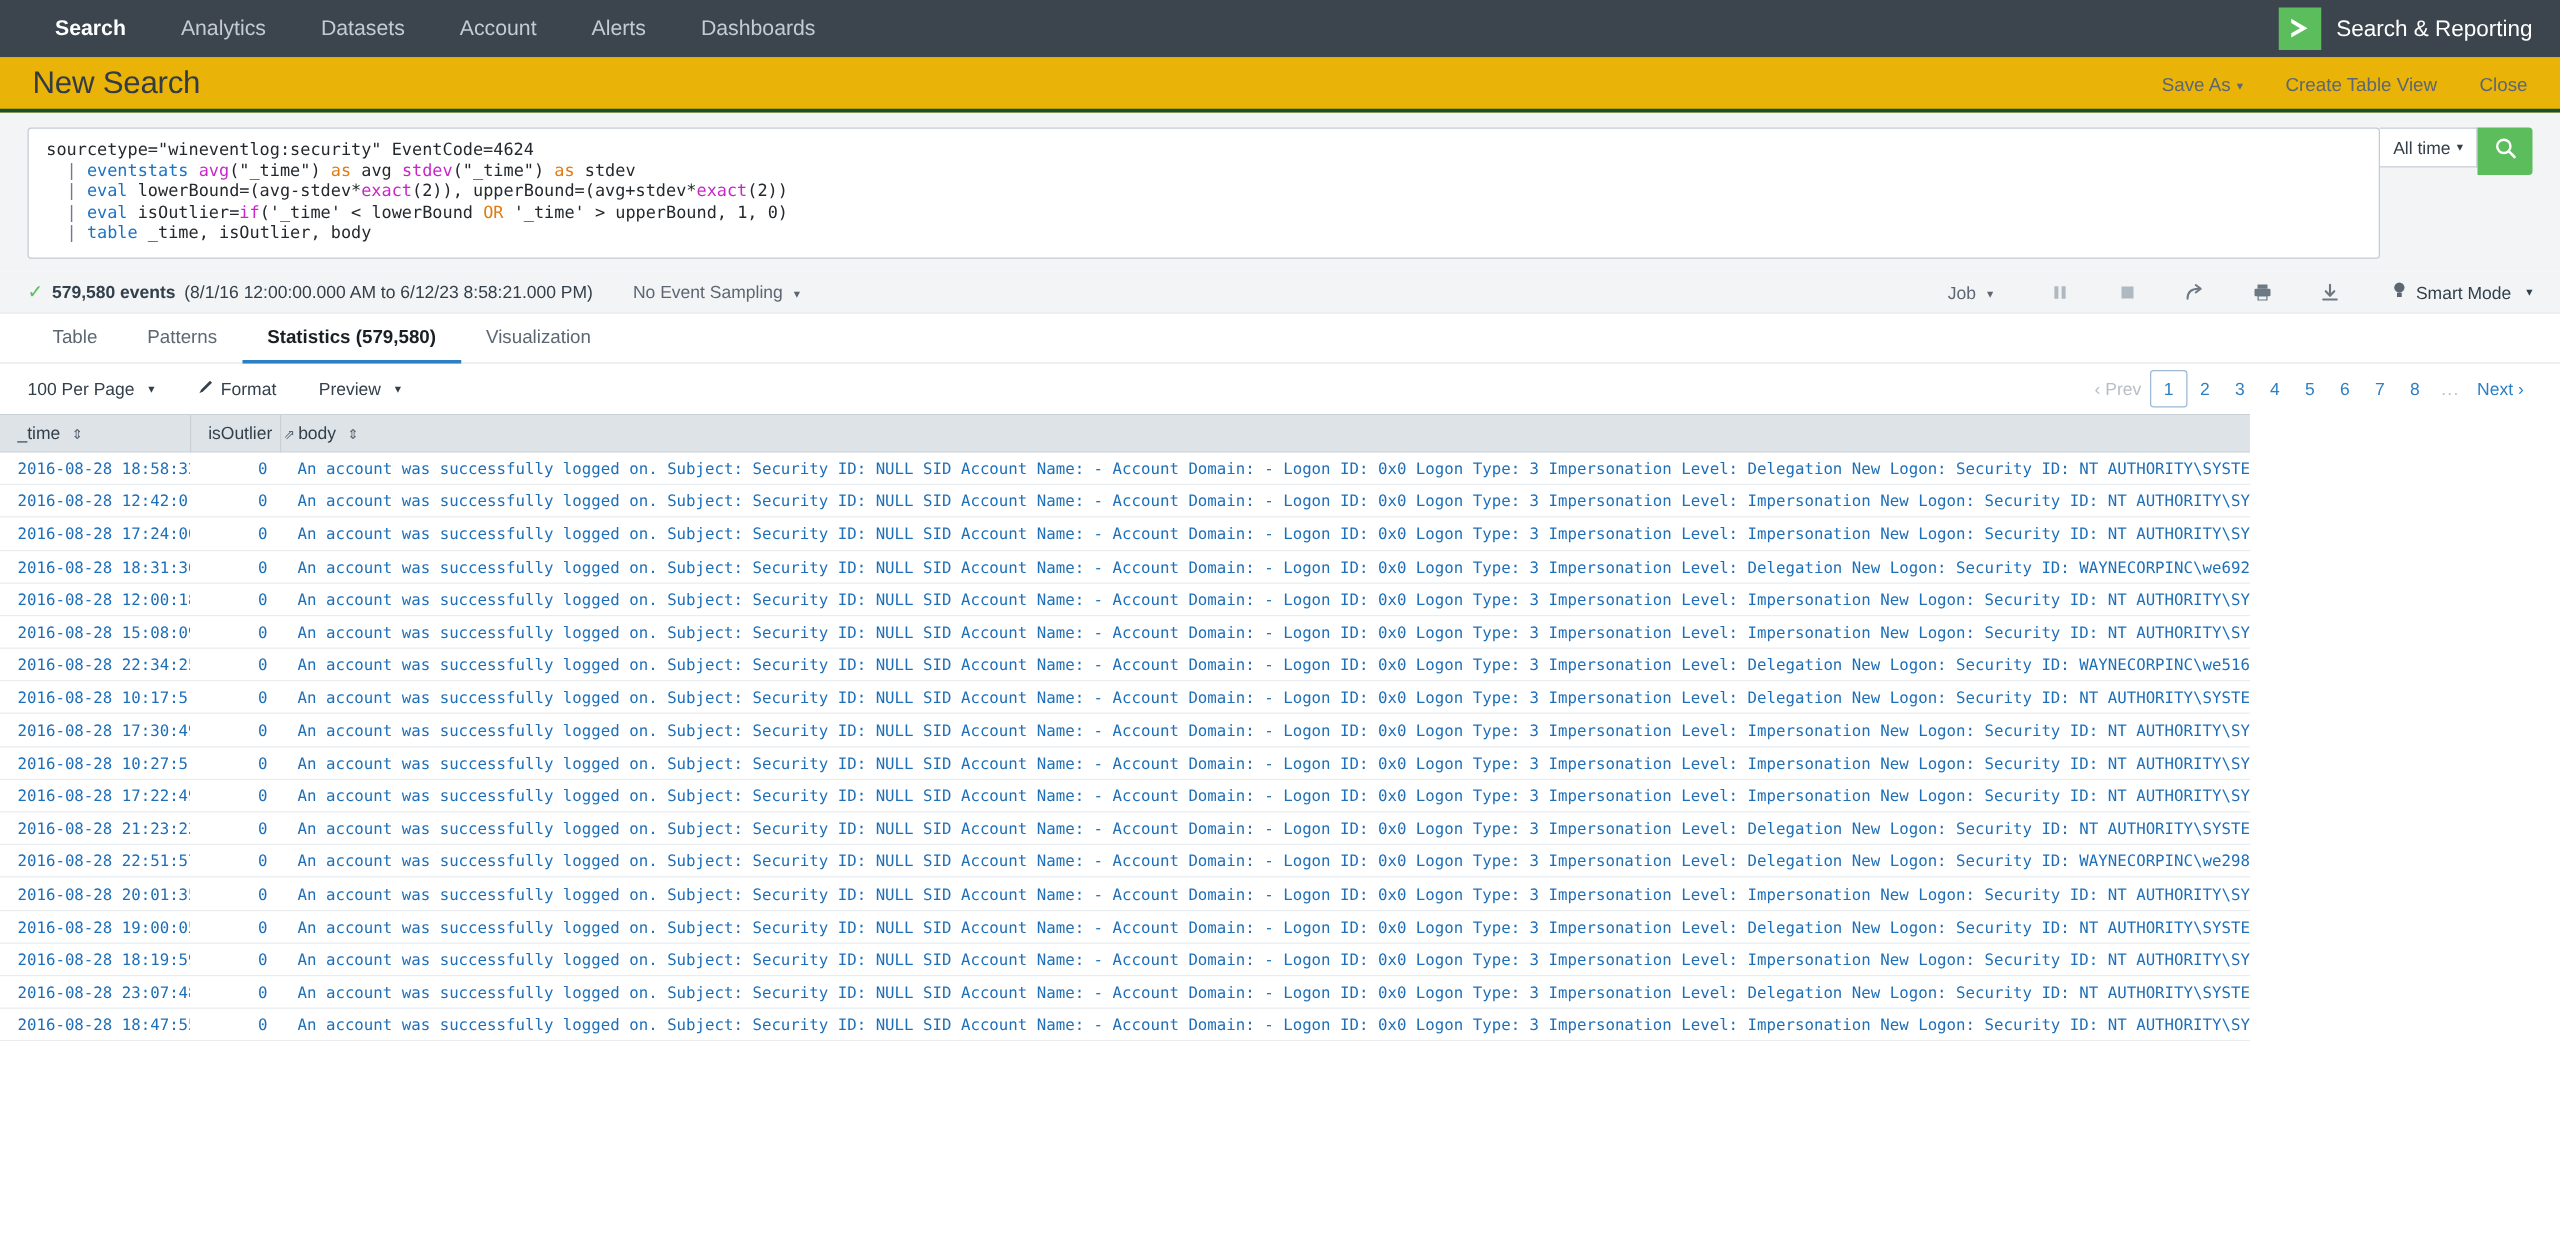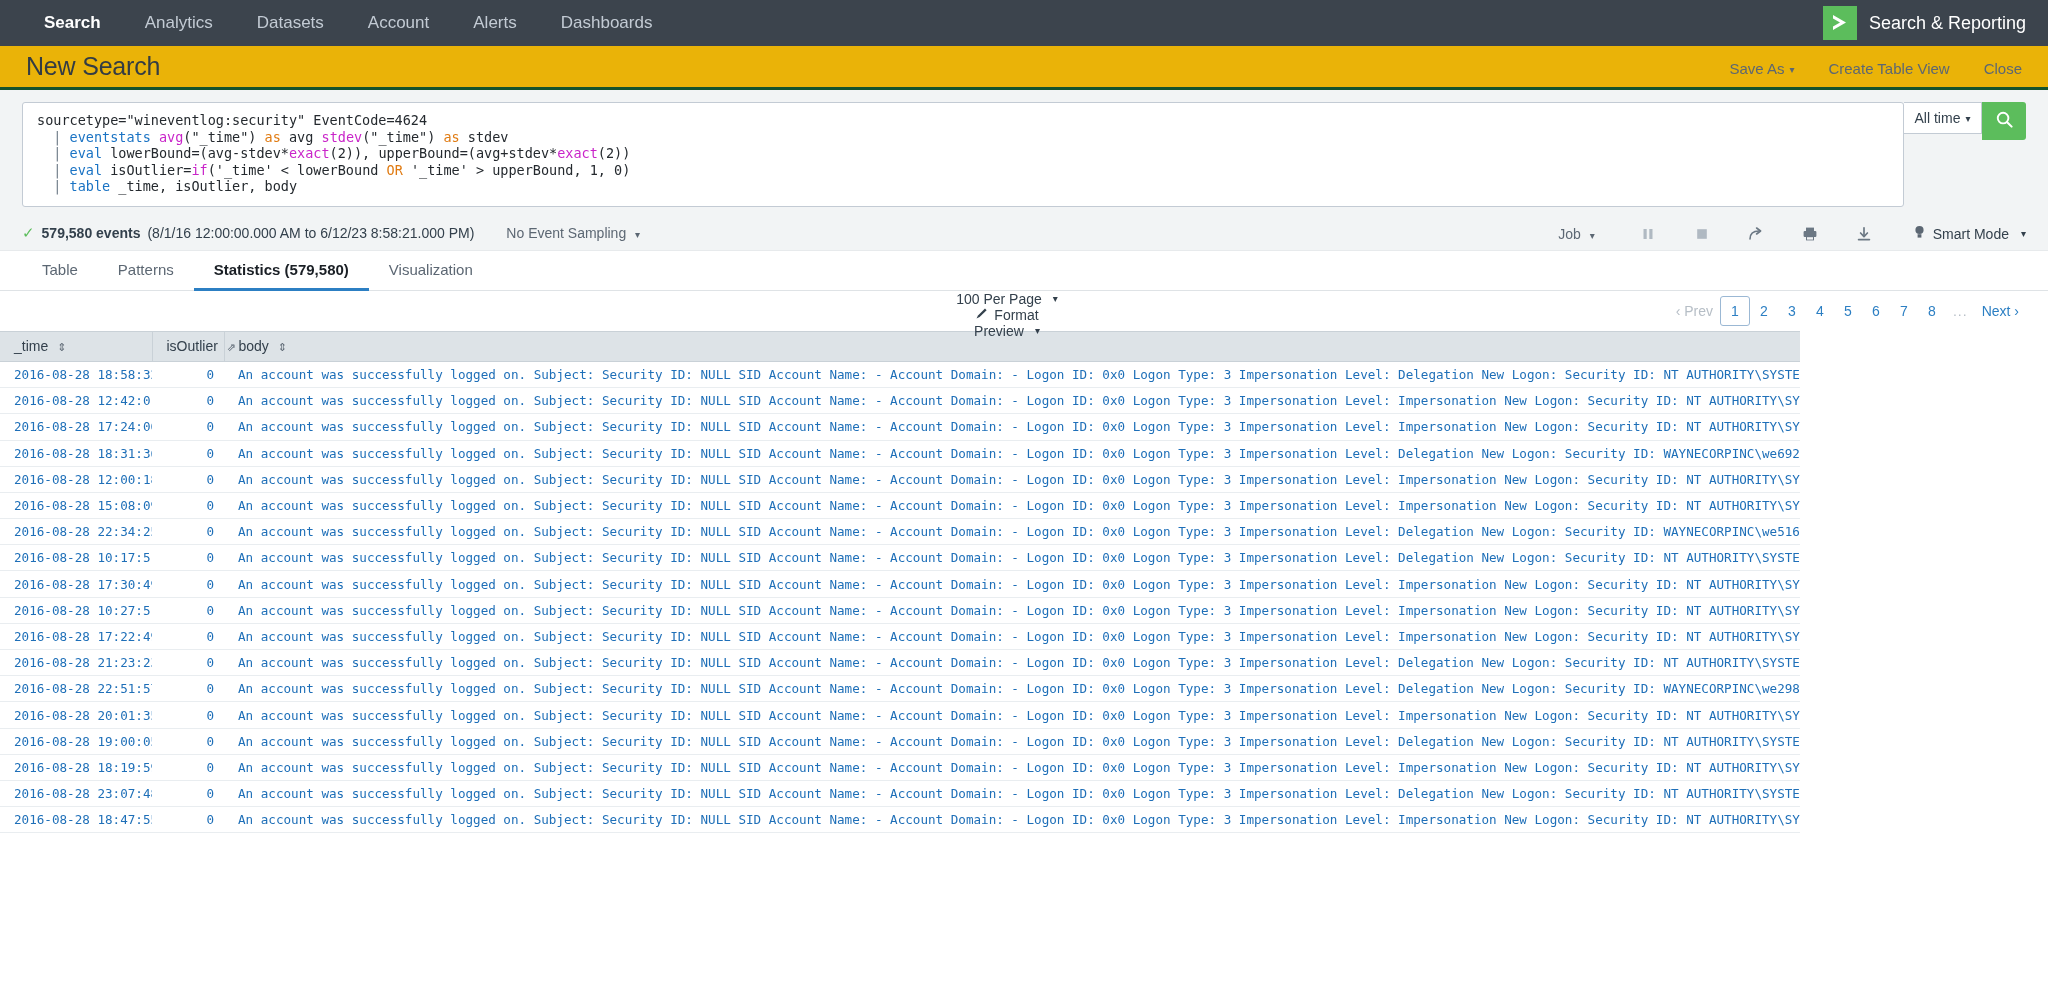--- a/index.html
+++ b/index.html
@@ -154,21 +154,21 @@
     padding: 0 20px 10px 20px;
     cursor: pointer; white-space: nowrap;
     border-bottom: 3px solid transparent;
     margin-bottom: -1px;
   }
   .tab.active { color: #1a1f25; font-weight: bold; border-bottom-color: #2c7fc3; }
 
   
   .restoolbar {
     height: 40px; display: flex; align-items: center;
-    padding: 0 22px; position: relative; background: #ffffff; flex-direction: column;
+    padding: 0 22px; position: relative; background: #ffffff;
   }
   .rt-item { font-size: 14px; color: #33404c; cursor: pointer; margin-right: 34px; display:flex; align-items:center; gap:6px;}
   .pager {
     position: absolute; right: 22px; top: 0; height: 40px;
     display: flex; align-items: center; gap: 0;
   }
   .pg {
     min-width: 28px; height: 28px;
     display: flex; align-items: center; justify-content: center;
     font-size: 14px; color: #2c7fc3; cursor: pointer;

